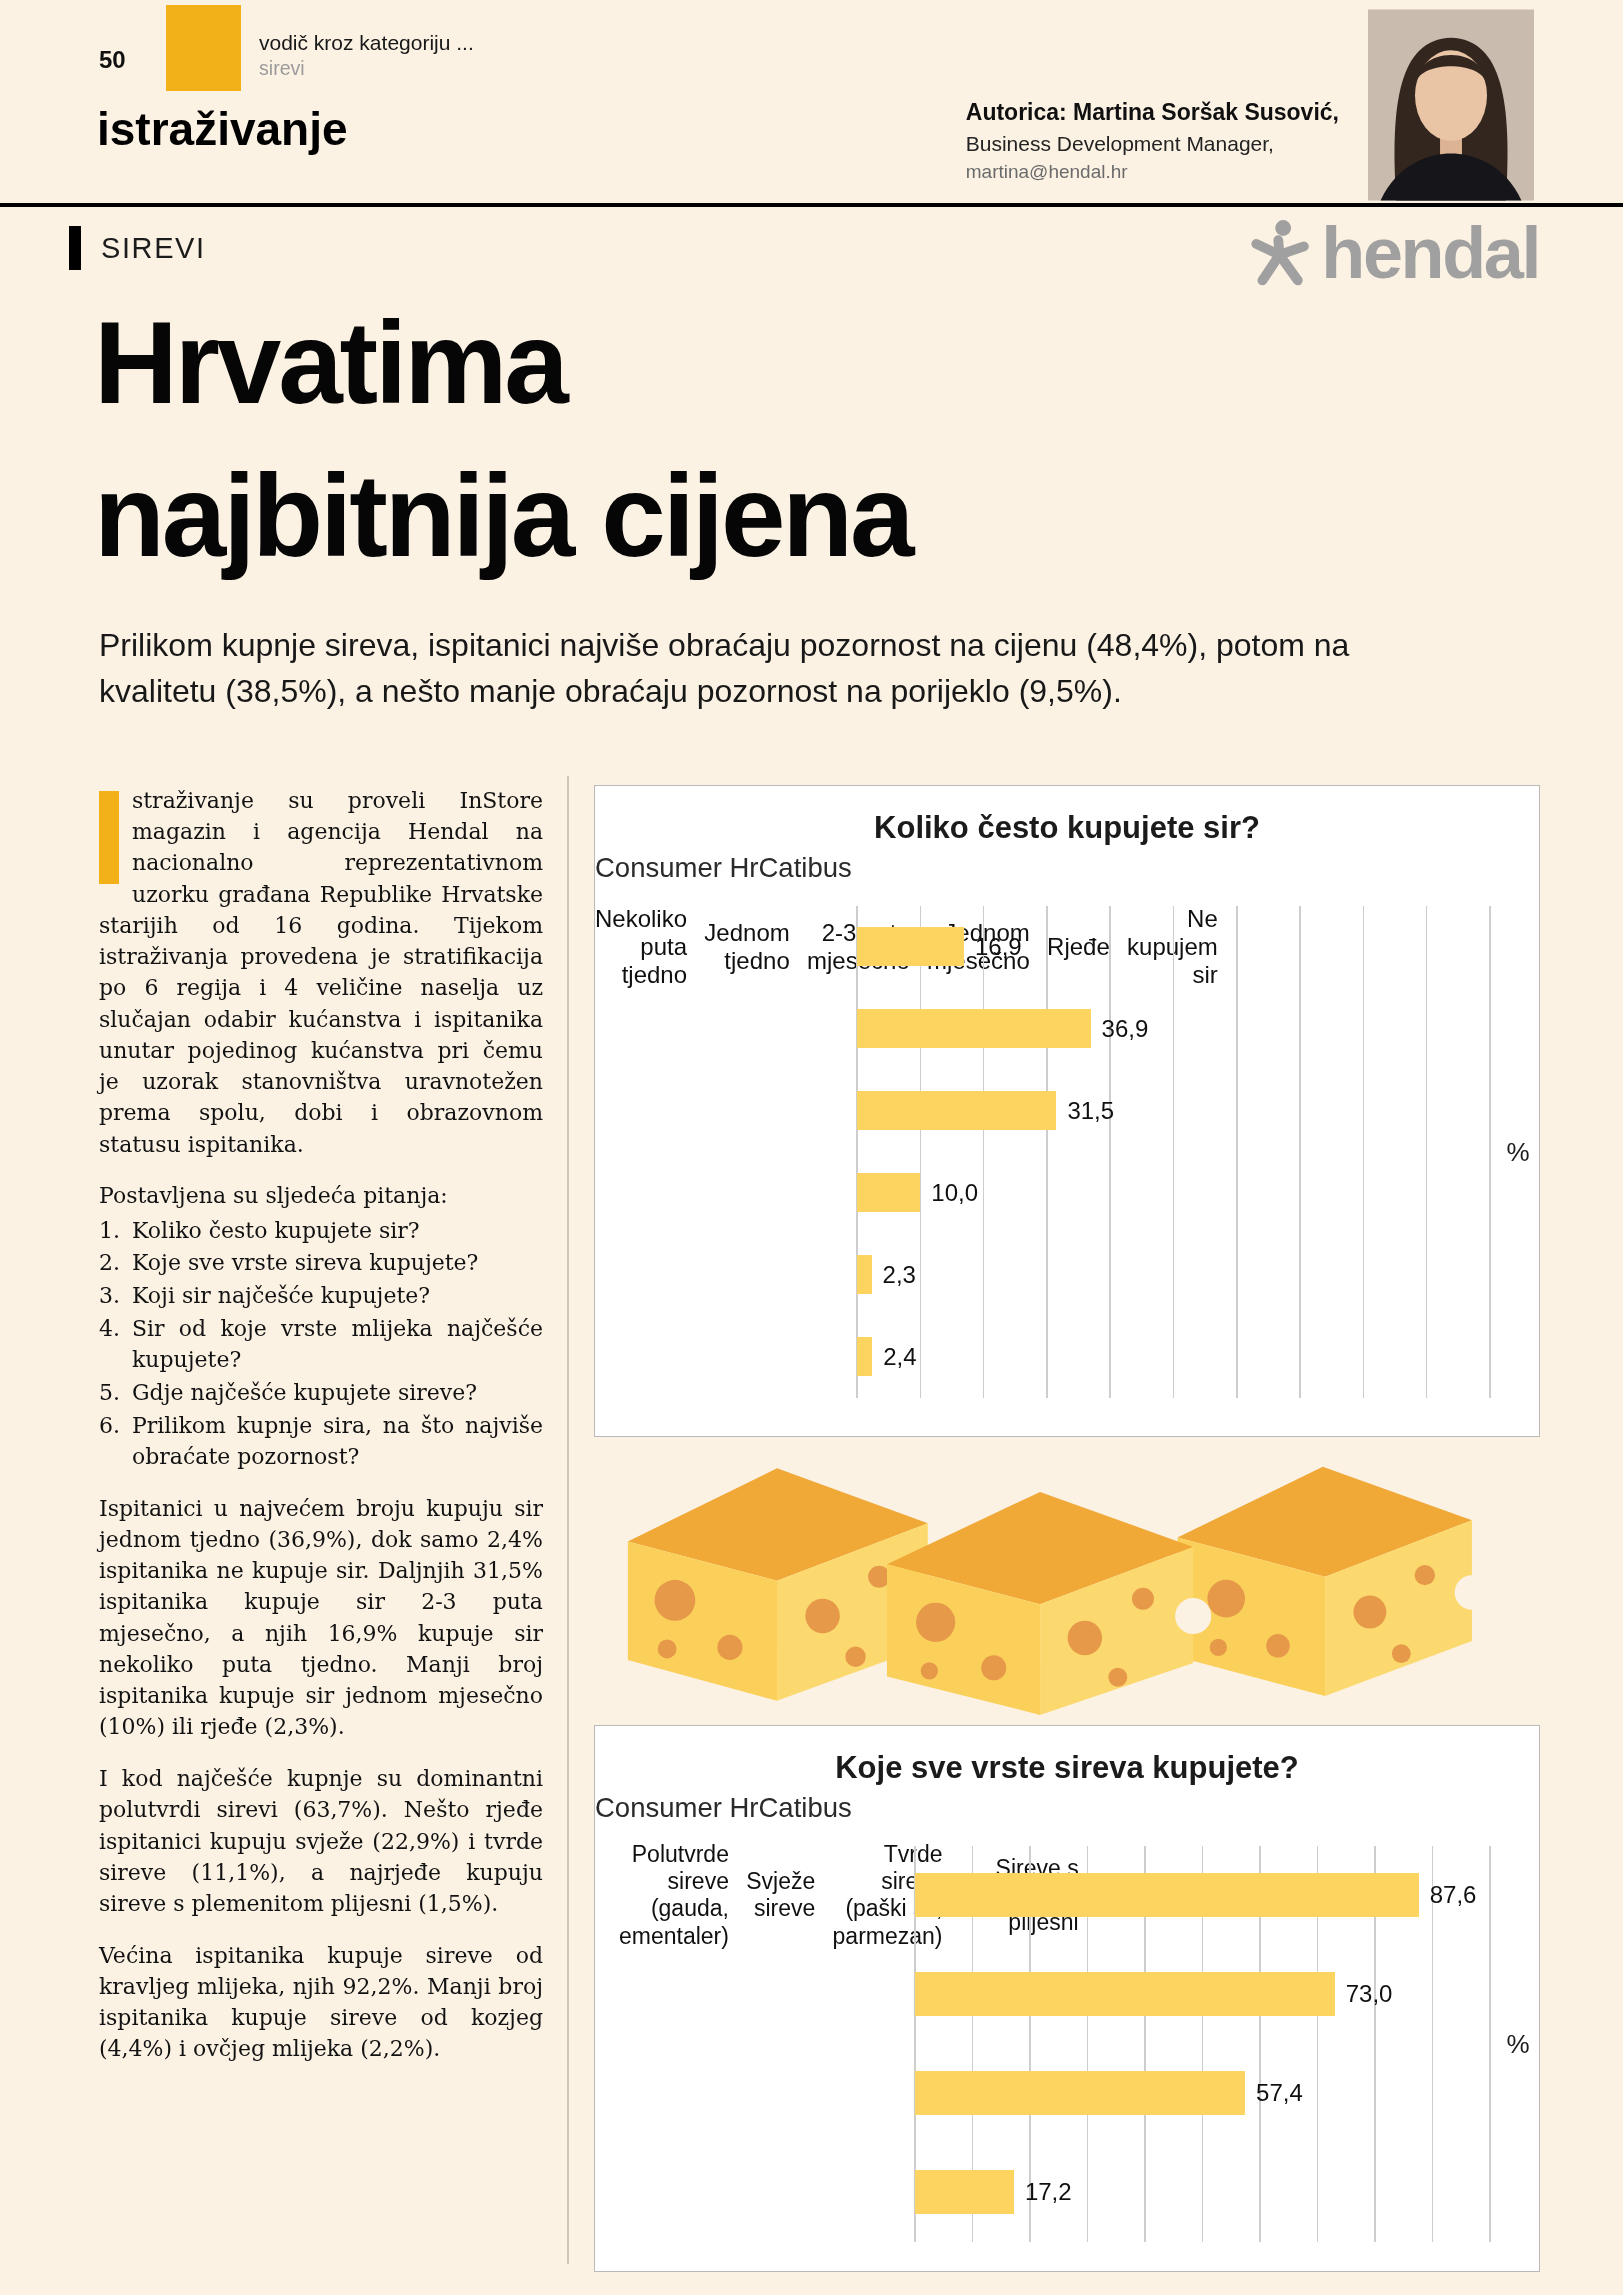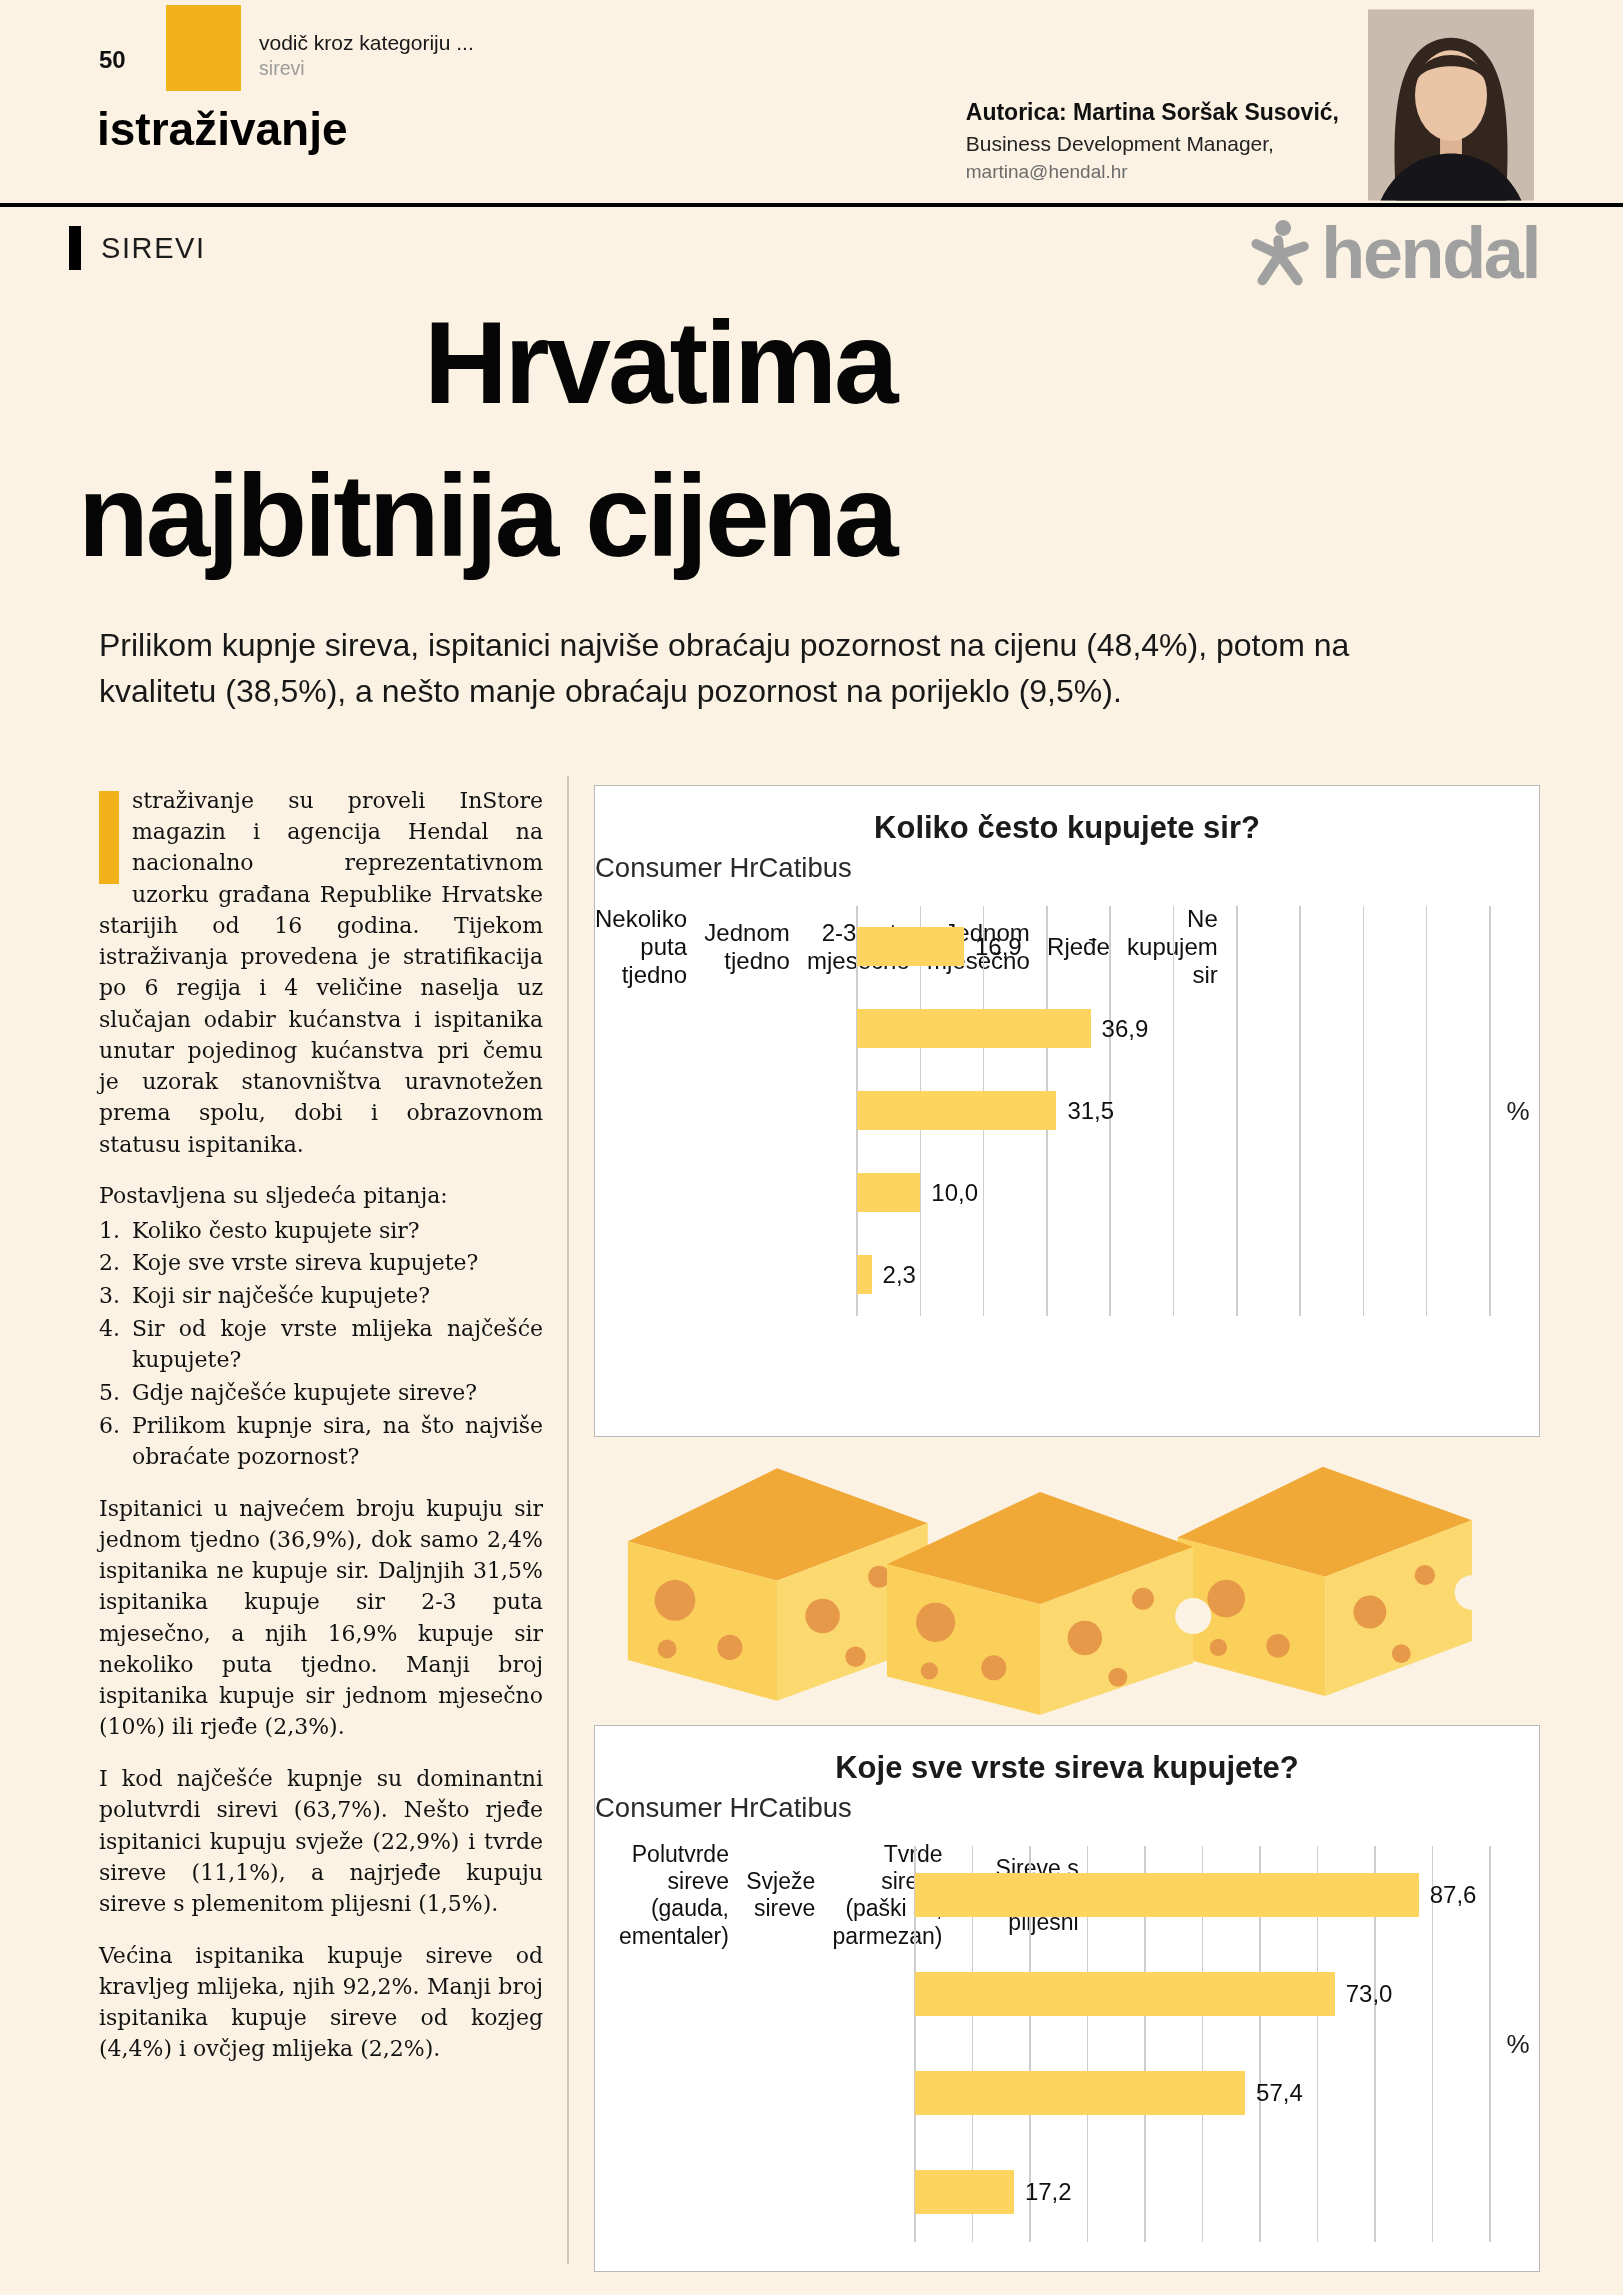--- a/index.html
+++ b/index.html
@@ -23,22 +23,22 @@
   .author-photo { position:absolute; left:1368px; top:9.4px; width:166px; height:192px; overflow:hidden; }
   .top-rule { position:absolute; left:0; top:203px; width:1623px; height:3.9px; background:#000; }
 
   
   .category-bar { position:absolute; left:69px; top:226px; width:11.8px; height:44px; background:#000; }
   .category-label { position:absolute; left:101px; top:232px; font-size:29px; letter-spacing:1.6px; color:#1c1c1c; }
   .brand-logo { position:absolute; right:84px; top:217px; display:flex; align-items:center; gap:11px; }
   .brand-logo-text { font-size:72px; font-weight:bold; color:#a0a0a0; letter-spacing:-2.4px; line-height:1; }
 
   
-  .headline { position:absolute; left:78px; top:287px; font-size:116px; font-weight:bold;
-              letter-spacing:-3.1px; line-height:1.32; color:#060606;text-align:right; }
+  .headline { position:absolute; left:94px; top:287px; font-size:116px; font-weight:bold;
+              letter-spacing:-3.1px; line-height:1.32; color:#060606; }
   .lead { position:absolute; left:99px; top:622px; width:1288px; font-size:32px; line-height:1.44; color:#181818; }
 
   
   .col-divider { position:absolute; left:567px; top:776px; width:1.6px; height:1488px; background:#cfc6b5; }
   .text-col { position:absolute; left:99px; top:785px; width:444px;
               font-family:"DejaVu Serif", serif; font-size:22px; line-height:1.42;
               text-align:justify; color:#121212; }
   .dropcap-bar { float:left; width:20.4px; height:93px; background:#f2b119; margin:5.5px 12.6px 3.1px 0; }
   .para { margin-top:20.4px; }
   .q-heading { margin-top:20.4px; }
@@ -207,20 +207,24 @@
             <span class="bar-value">31,5</span>
           </div>
           <div class="bar-row">
             <div class="bar" style="width: 10%; background: rgb(252, 212, 95);"></div>
             <span class="bar-value">10,0</span>
           </div>
           <div class="bar-row">
             <div class="bar" style="width: 2.3%; background: rgb(252, 212, 95);"></div>
             <span class="bar-value">2,3</span>
           </div>
+          <div class="bar-row">
+            <div class="bar" style="width: 2.4%; background: rgb(252, 212, 95);"></div>
+            <span class="bar-value">2,4</span>
+          </div>
         </div>
       <span class="pct">%</span>
     </div>
   </section>
 
   <div class="cheese-wrap">
     <svg width="903" height="264" viewBox="0 0 1150 336">
 
       <g>
         <polygon points="10,115 200,22 392,92 200,165" fill="#f0a837"></polygon>

